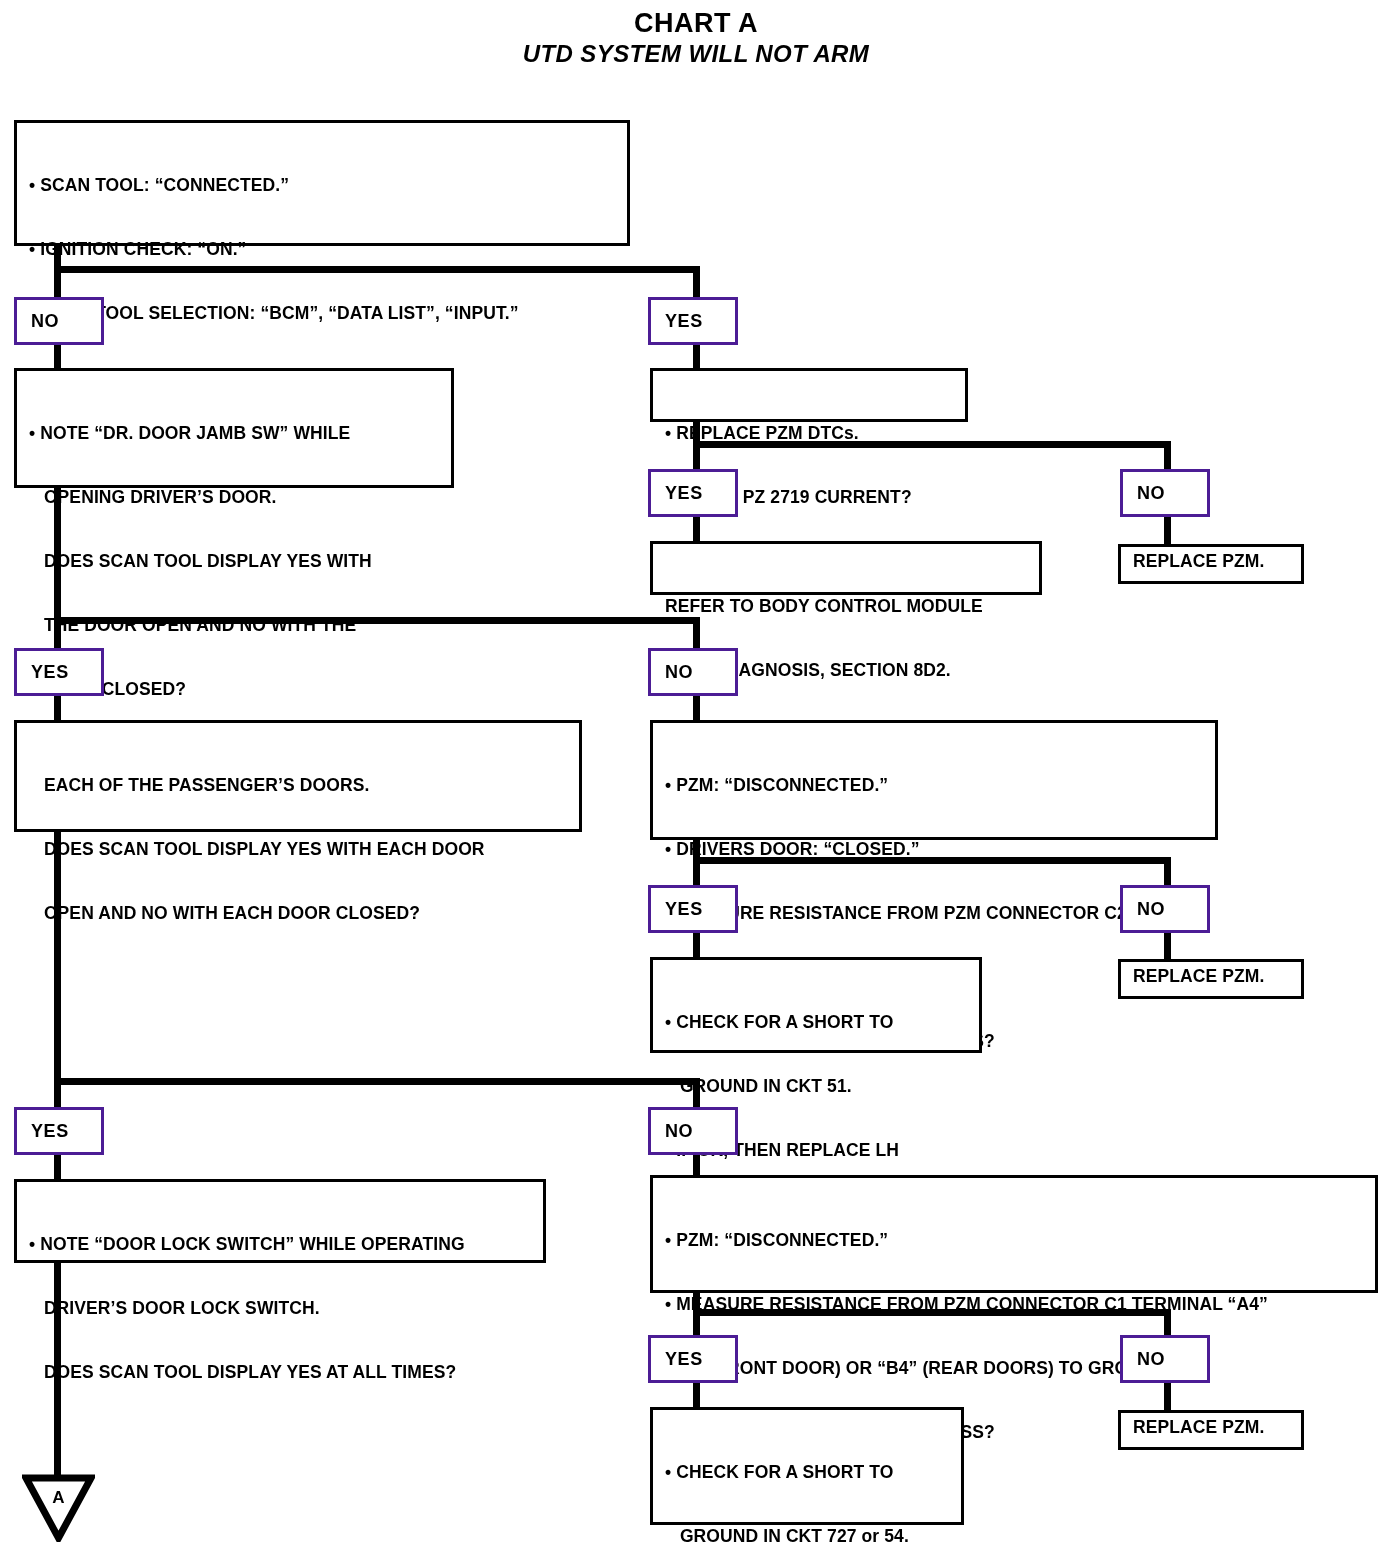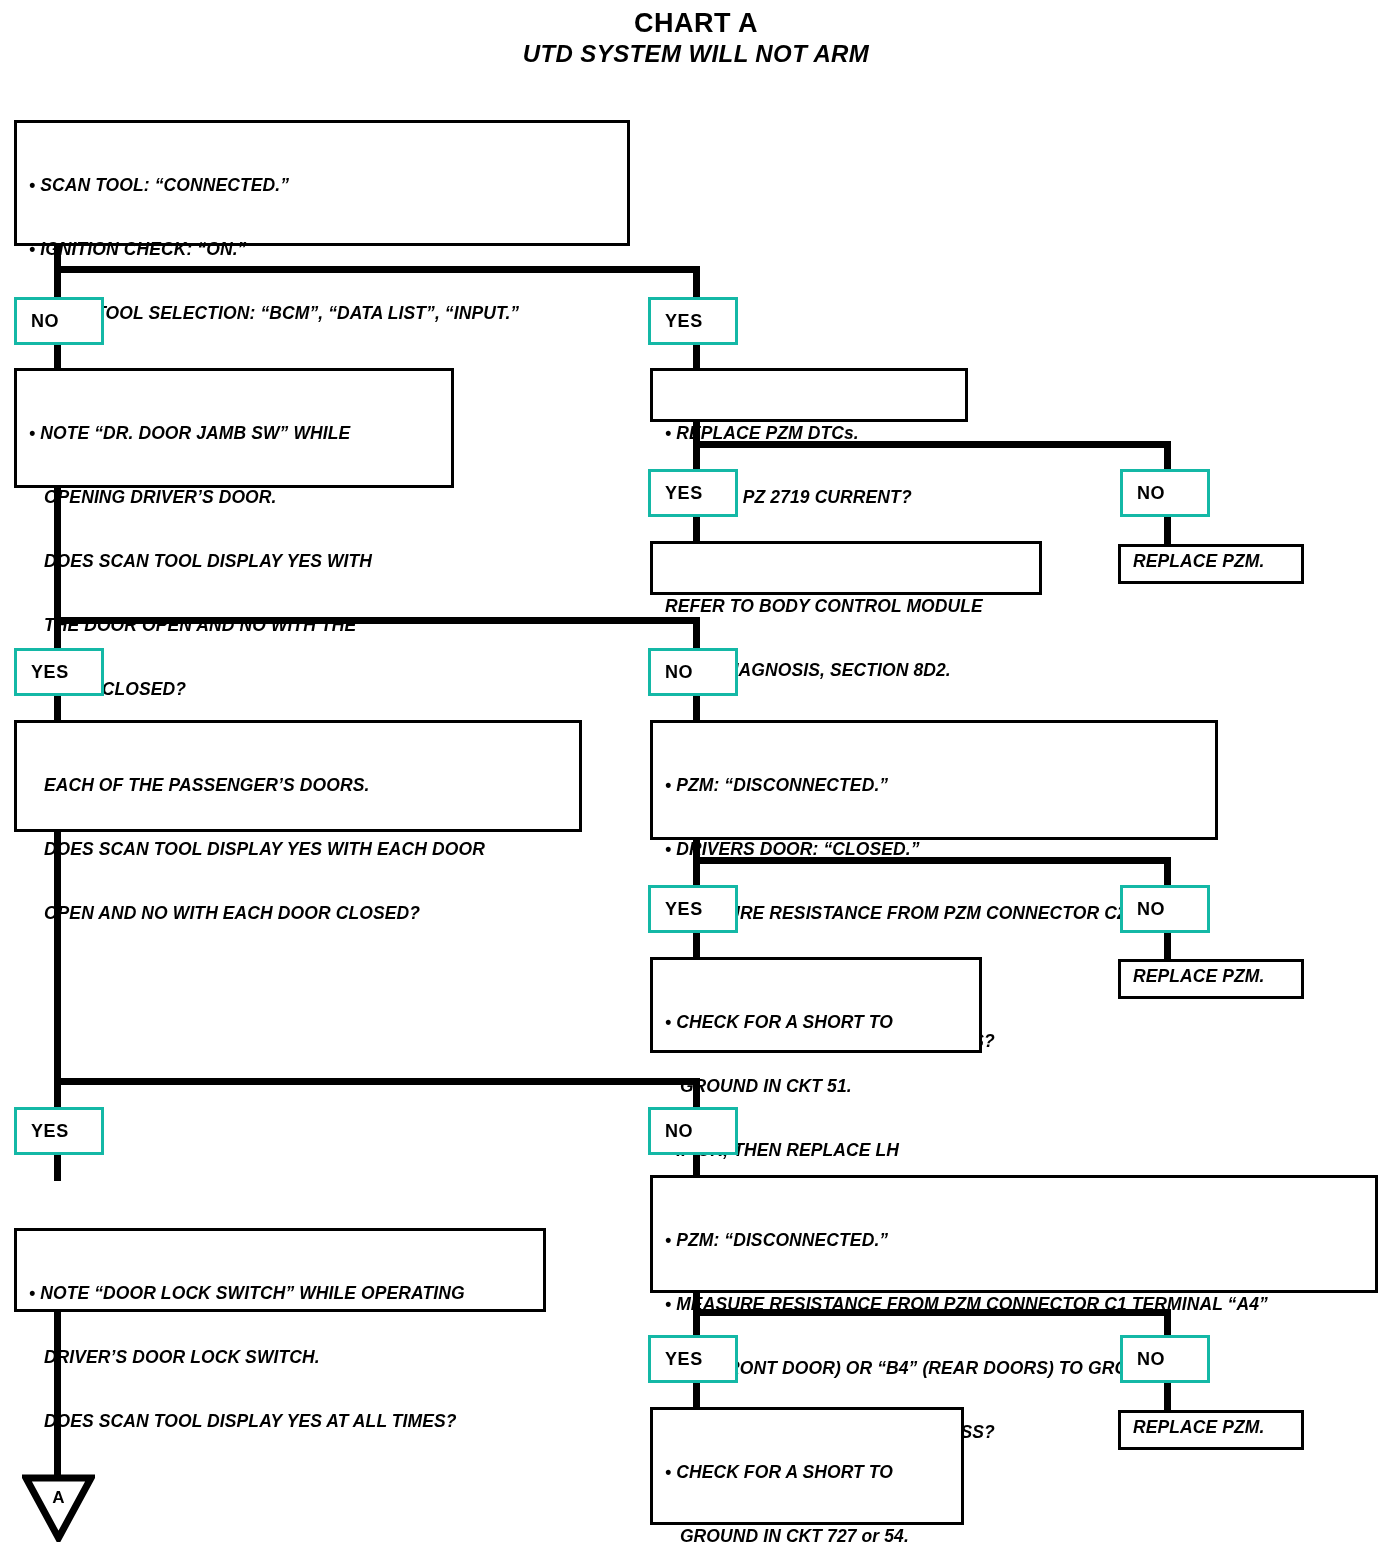--- a/index.html
+++ b/index.html
@@ -48,34 +48,33 @@
   }
   .box-text {
     font-size: 17.5px;
     font-weight: bold;
     line-height: 1.22;
     letter-spacing: 0.1px;
     white-space: pre;
   }
   .stmt {
     padding: 9px 10px 14px 12px;
-    font-style: italic;
   }
   .stmt .line {
     display: block;
     white-space: pre;
   }
   .bullet-line {
     text-indent: -13px;
     padding-left: 13px;
   }
   
   .ans {
     position: absolute;
-    border: 3px solid #14b8a6;
+    border: 3px solid #4c1d95;
     background: #ffffff;
     box-sizing: border-box;
     width: 90px;
     height: 48px;
     z-index: 3;
   }
   .ans span {
     position: absolute;
     left: 14px;
     top: 50%;
@@ -253,21 +252,21 @@
     <span class="line">REPLACE PZM.</span>
   </div>
 
   <div class="ans" style="left:14px; top:1107px;">
     <span>YES</span>
   </div>
   <div class="ans" style="left:648px; top:1107px;">
     <span>NO</span>
   </div>
 
-  <div class="box stmt box-text" style="left:14px; top:1228px; width:532px; height:84px;">
+  <div class="box stmt box-text" style="left:14px; top:1179px; width:532px; height:84px;">
     <span class="line bullet-line">• NOTE “DOOR LOCK SWITCH” WHILE OPERATING</span>
     <span class="line">   DRIVER’S DOOR LOCK SWITCH.</span>
     <span class="line">   DOES SCAN TOOL DISPLAY YES AT ALL TIMES?</span>
   </div>
 
   <div class="box stmt box-text" style="left:650px; top:1175px; width:728px; height:118px;">
     <span class="line bullet-line">• PZM: “DISCONNECTED.”</span>
     <span class="line bullet-line">• MEASURE RESISTANCE FROM PZM CONNECTOR C1 TERMINAL “A4”</span>
     <span class="line">   (RH FRONT DOOR) OR “B4” (REAR DOORS) TO GROUND.</span>
     <span class="line">   IS RESISTANCE 5.0 OHMS OR LESS?</span>

